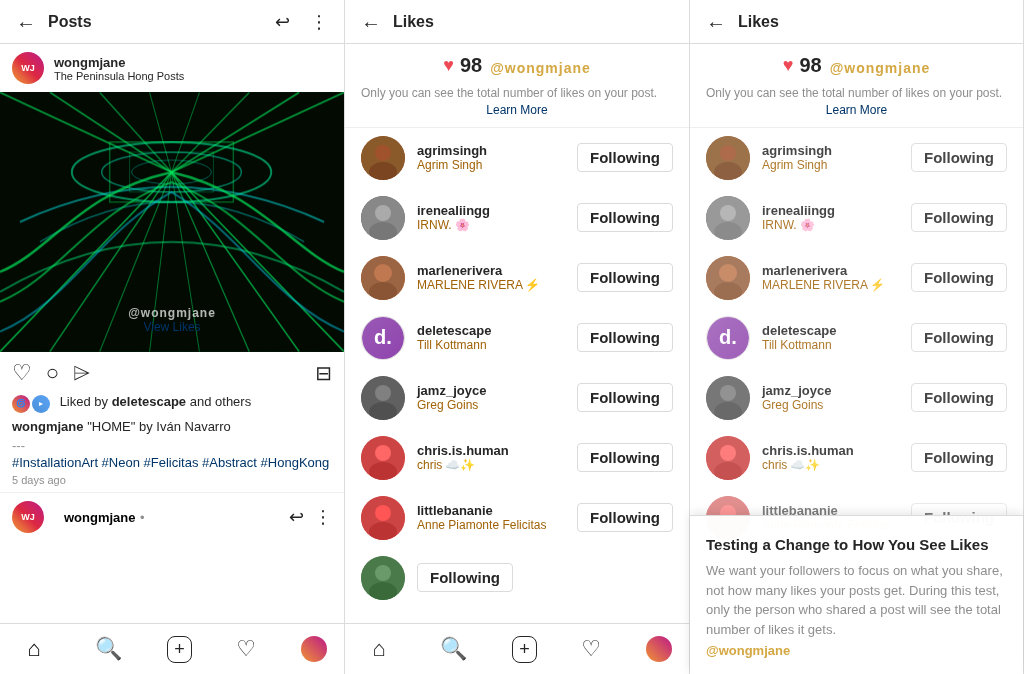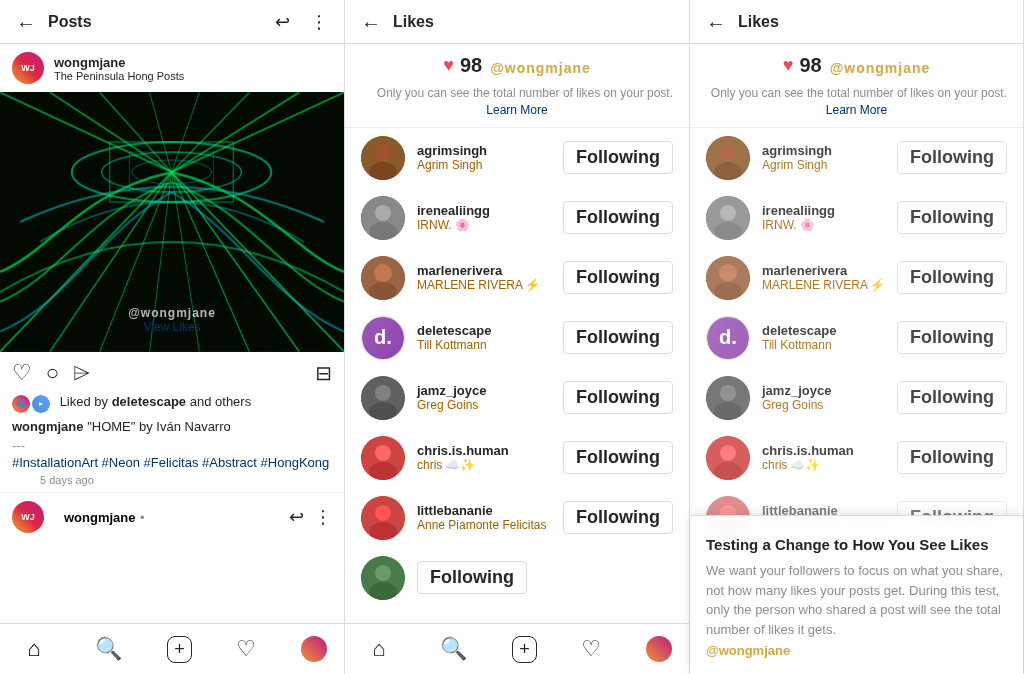--- a/index.html
+++ b/index.html
@@ -186,21 +186,20 @@
     }
     .post-comment-link {
       padding: 2px 12px;
       font-size: 13px;
       color: #8e8e8e;
     }
     .post-time {
       padding: 2px 12px;
       font-size: 11px;
       color: #8e8e8e;
-      margin-left: 28px;
     }
 
     
     .bottom-nav {
       display: flex;
       border-top: 1px solid #dbdbdb;
       padding: 8px 0;
       justify-content: space-around;
       align-items: center;
       background: #fff;
@@ -239,21 +238,21 @@
     }
     .likes-watermark {
       color: #d4a843;
       font-size: 14px;
       font-weight: 700;
       letter-spacing: 1px;
     }
     .likes-privacy-text {
       font-size: 12px;
       color: #8e8e8e;
-      text-align: right;
+      text-align: left;
       line-height: 1.4;
     }
     .likes-learn-more {
       color: #003569;
       font-size: 12px;
       cursor: pointer;
       text-align: center;
     }
     .likes-count-area {
       padding: 10px 16px 8px;
@@ -289,21 +288,21 @@
       color: #262626;
     }
     .user-name {
       font-size: 12px;
       color: #a16207;
     }
     .following-btn {
       border: 1px solid #dbdbdb;
       border-radius: 4px;
       padding: 5px 12px;
-      font-size: 18px;
+      font-size: 15px;
       font-weight: 600;
       background: #fff;
       color: #262626;
       cursor: pointer;
       white-space: nowrap;
     }
 
     
     .av-agrim { background: linear-gradient(135deg, #8B4513, #A0522D); }
     .av-irene { background: linear-gradient(135deg, #4a4a4a, #8a8a8a); }

